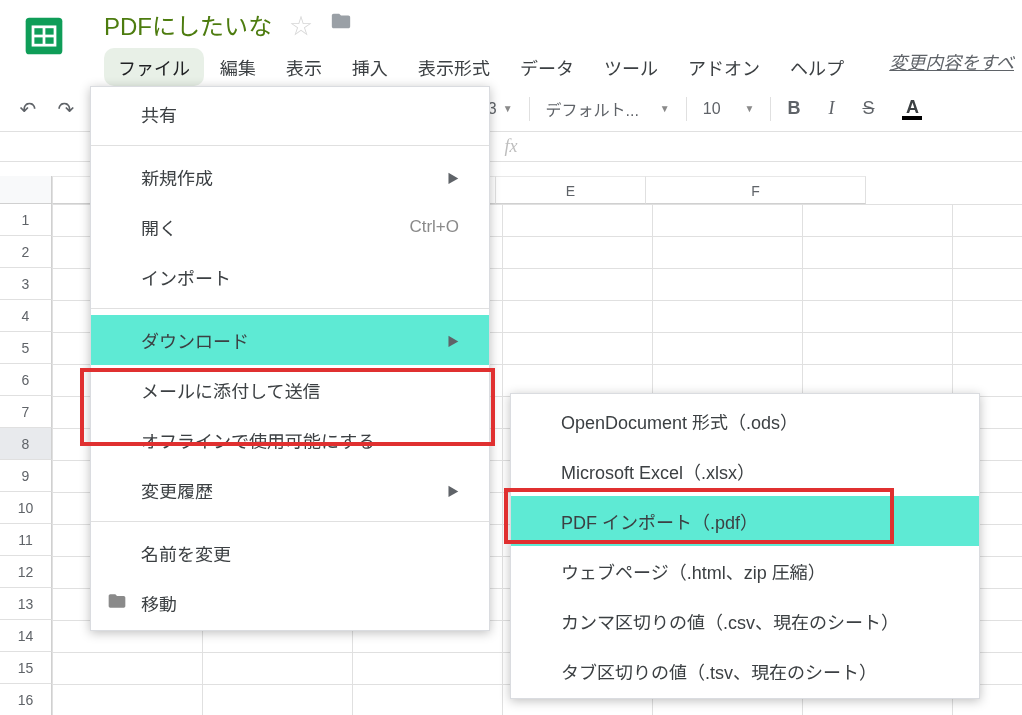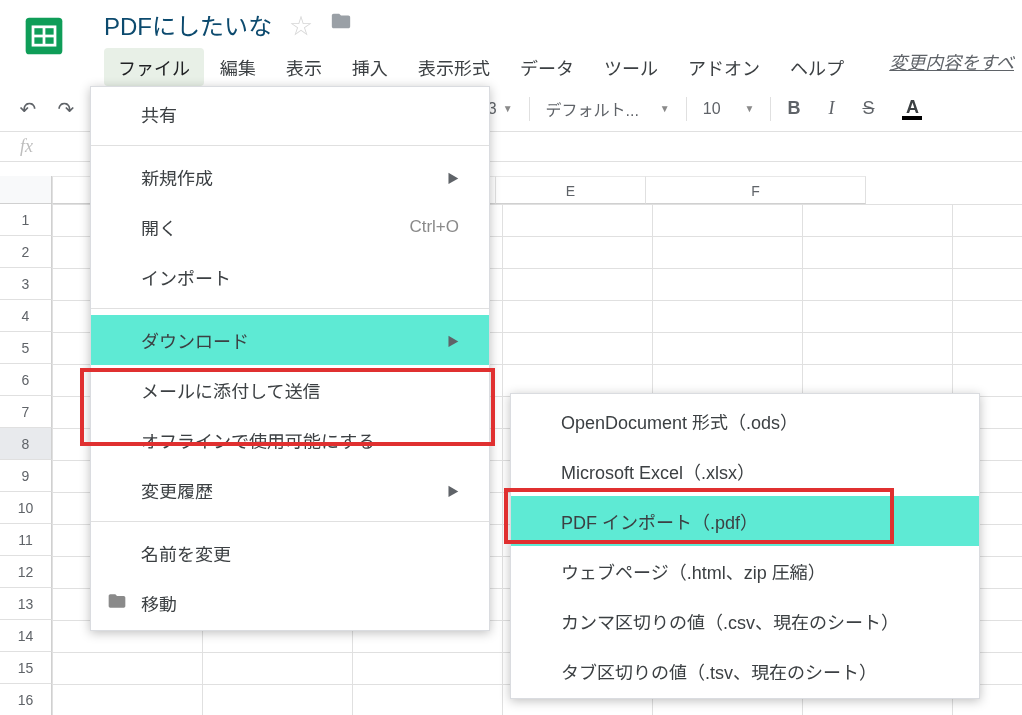--- a/index.html
+++ b/index.html
@@ -27,36 +27,36 @@
     display: flex; align-items: center; justify-content: center;
   }
   .app-icon svg { width: 44px; height: 44px; }
   .title-row {
     display: flex;
     align-items: center;
     gap: 18px;
     height: 36px;
   }
   .title {
-    font-size: 24px; color:#0c4a6e;
+    font-size: 24px; color:#4d7c0f;
   }
   .star-icon { color:#d7d7d7; font-size:22px; }
   .folder-icon { color:#9aa0a6; font-size:22px; }
   .menubar {
     display:flex; align-items:center; gap: 2px;
     margin-top: 6px;
   }
   .menubar-item {
     padding: 6px 14px;
     font-size: 18px;
     color:#3c4043;
     border-radius:4px;
     cursor:pointer;
   }
-  .menubar-item.active { background:#e8f0e7; color:#202124;}
+  .menubar-item.active { background:#e8f0e7; color:#202124;border-radius:10px;}
   .header-right {
     margin-left:auto; margin-right:8px;
     padding-top:42px;
     font-size:18px;
     color:#5f6368;
     text-decoration: underline;
     white-space:nowrap;
     font-style:italic;
   }
   
@@ -73,21 +73,21 @@
   .tb-group { display:flex; align-items:center; gap:6px; font-size:16px; color:#5f6368;}
   .tb-sep { width:1px; height:24px; background:#e0e0e0; margin:0 6px;}
   .caret { font-size:10px; color:#8a8a8a;}
   .tb-bold{font-weight:700;font-size:18px;color:#5f6368;}
   .tb-italic{font-style:italic;font-size:18px;font-family:serif;color:#5f6368;}
   .tb-strike{text-decoration:line-through;font-size:18px;color:#5f6368;}
   .tb-textcolor{display:flex;flex-direction:column;align-items:center;font-size:18px;font-weight:700;color:#3c4043;}
   .tb-textcolor .bar{width:20px;height:4px;background:#000;margin-top:-2px;}
   
   .formula-bar{
-    display:flex;align-items:center;height:30px;border-bottom:1px solid #e0e0e0;
+    display:flex;align-items:center;height:30px;border-bottom:1px solid #e0e0e0;justify-content:center;
   }
   .fx{font-style:italic;font-family:serif;font-size:18px;color:#bdbdbd;padding:0 20px;}
   
   .grid{position:absolute;top:176px;left:0;right:0;bottom:0;overflow:hidden;}
   .col-headers{display:flex;position:absolute;top:0;left:52px;right:0;height:28px;}
   .col-h{width:150px;text-align:center;line-height:28px;border-right:1px solid #e0e0e0;border-bottom:1px solid #d0d0d0;border-top:1px solid #e8e8e8;color:#5f6368;font-size:14px;background:#fff;}
   .row-headers{position:absolute;top:28px;left:0;width:52px;}
   .row-h{height:32px;line-height:32px;text-align:center;border-bottom:1px solid #e0e0e0;border-right:1px solid #d0d0d0;color:#5f6368;background:#fff;}
   .corner{position:absolute;top:0;left:0;width:52px;height:28px;border-right:1px solid #d0d0d0;border-bottom:1px solid #d0d0d0;background:#f8f9fa;}
   .cells{position:absolute;top:28px;left:52px;right:0;bottom:0;}

